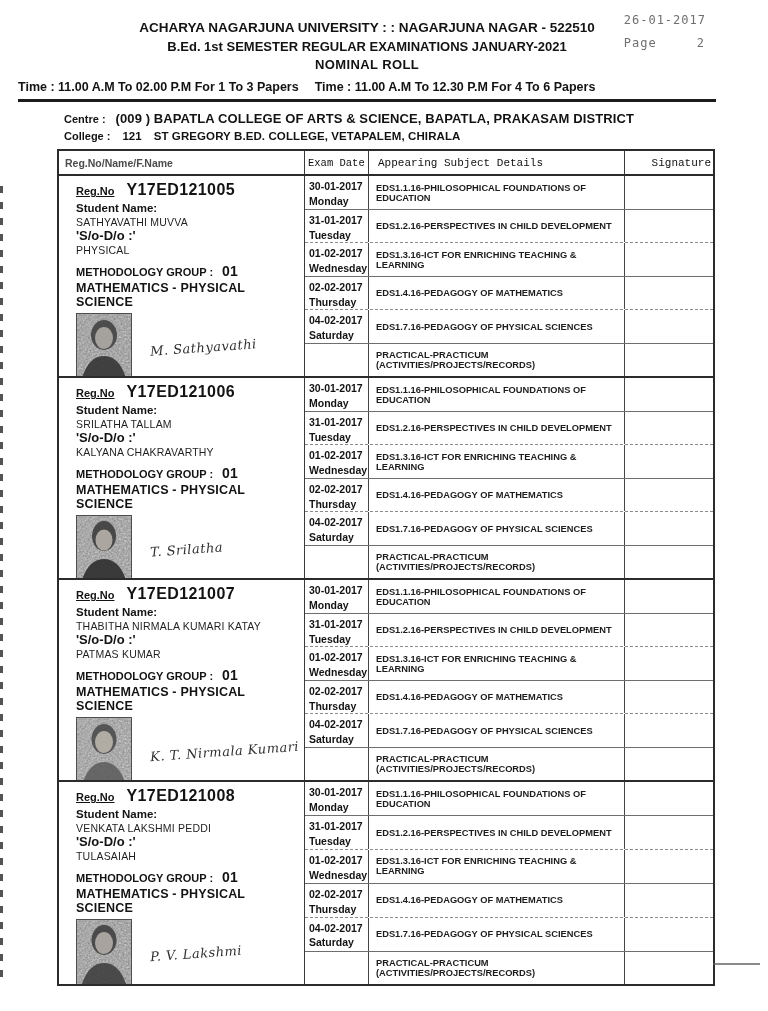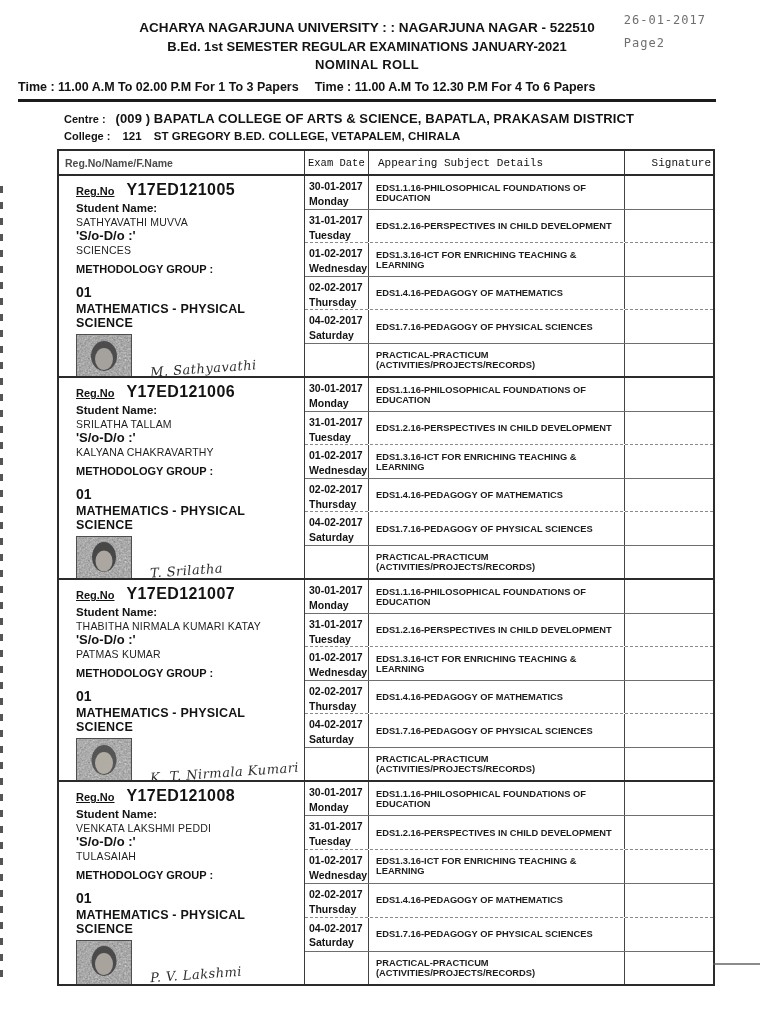--- a/index.html
+++ b/index.html
@@ -16,21 +16,21 @@
   }
   .bottom-smear{position:absolute;left:713px;top:963px;width:47px;height:2px;background:#5a5a5a;opacity:.7;}
 
   
   .print-meta{
     position:absolute;top:13px;right:62px;
     font-family:"DejaVu Sans Mono", monospace;font-size:12px;color:#6f6f6f;
     letter-spacing:1px;
     margin-left:9px;
   }
-  .print-meta .page-line{margin-top:9px;display:flex;letter-spacing:1px;}
+  .print-meta .page-line{margin-top:9px;display:flex;gap:40px;letter-spacing:1px;}
 
   
   .header{padding-top:20px;margin-left:57px;width:620px;text-align:center;line-height:1.25;}
   .u-line{font-weight:bold;font-size:13.5px;}
   .e-line{font-weight:bold;font-size:13px;margin-top:2px;}
   .n-line{font-weight:bold;font-size:13px;margin-top:2px;letter-spacing:.4px;}
 
   .time-row{
     margin:7px 0 0 18px;width:698px;display:flex;gap:16px;
     font-weight:bold;font-size:12.5px;padding-bottom:5px;
@@ -61,21 +61,21 @@
 
   .info-cell{width:246px;box-sizing:border-box;border-right:1px solid #3a3a3a;
              padding:5px 8px 0 17px;overflow:hidden;}
   .reg-line{display:flex;align-items:baseline;gap:12px;}
   .reg-label{font-weight:bold;font-size:11px;text-decoration:underline;}
   .reg-no{font-weight:bold;font-size:16px;letter-spacing:.4px;}
   .sn-label{font-weight:bold;font-size:11.5px;margin-top:3px;}
   .sn-value{font-size:10.5px;margin-top:2px;color:#1f1f1f;letter-spacing:.2px;}
   .rel-label{font-weight:bold;font-size:13px;}
   .father{font-size:10.5px;margin-top:1px;color:#1f1f1f;letter-spacing:.2px;}
-  .meth-line{display:flex;align-items:baseline;gap:9px;margin-top:7px;flex-direction:column;}
+  .meth-line{display:flex;align-items:baseline;gap:9px;margin-top:7px;}
   .meth-label{font-weight:bold;font-size:11px;}
   .meth-group{font-weight:bold;font-size:14px;}
   .meth-subjects{font-weight:bold;font-size:12.5px;margin-top:2px;letter-spacing:.2px;}
   .photo-row{display:flex;align-items:center;gap:18px;margin-top:4px;}
   .photo{width:56px;height:68px;flex:0 0 auto;}
   .signature{
     font-family:"DejaVu Serif", serif;font-style:italic;font-size:13px;color:#303030;
     transform:rotate(-4deg);white-space:nowrap;letter-spacing:.5px;
   }
 
@@ -151,21 +151,21 @@
 
     <div class="student-block">
       <div class="info-cell">
         <div class="reg-line">
           <span class="reg-label">Reg.No</span>
           <span class="reg-no">Y17ED121005</span>
         </div>
         <div class="sn-label">Student Name:</div>
         <div class="sn-value">SATHYAVATHI MUVVA</div>
         <div class="rel-label">'S/o-D/o :'</div>
-        <div class="father">SCIENCES</div>
+        <div class="father">PHYSICAL</div>
         <div class="meth-line">
           <span class="meth-label">METHODOLOGY GROUP :</span>
           <span class="meth-group">01</span>
         </div>
         <div class="meth-subjects">MATHEMATICS - PHYSICAL SCIENCE</div>
         <div class="photo-row">
           <svg class="photo" viewBox="0 0 56 68">
             <rect width="56" height="68" fill="#8d8d8d" filter="url(#grainF)"></rect>
             <path d="M5 68 Q12 43 28 43 Q44 43 51 68 Z" fill="#2e2e2e" opacity="0.85"></path>
             <ellipse cx="28" cy="22" rx="13" ry="15" fill="#424242" opacity="0.9"></ellipse>

